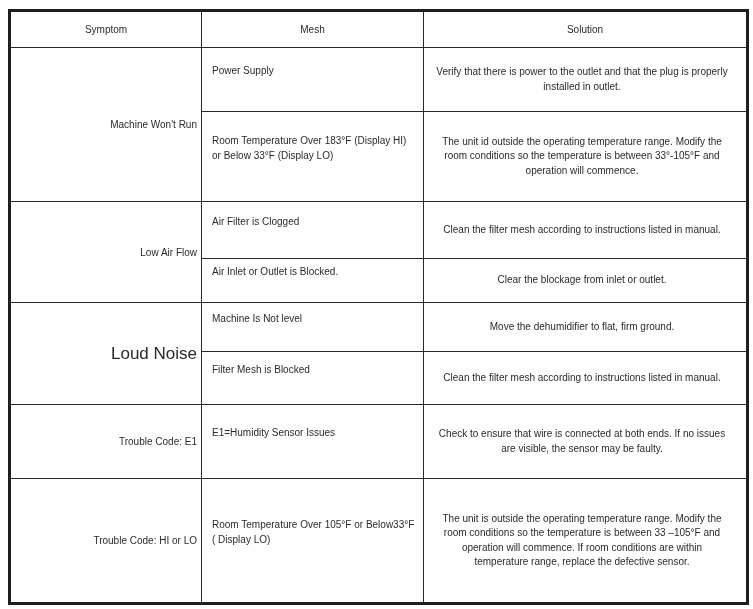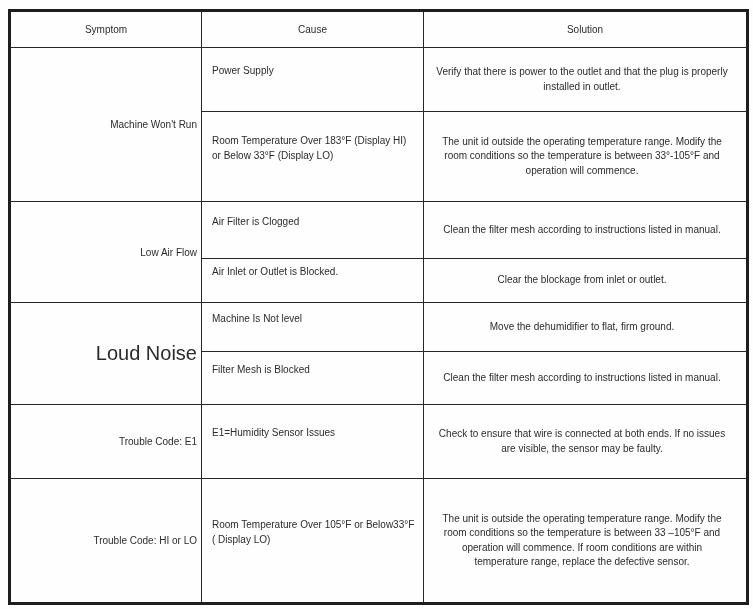--- a/index.html
+++ b/index.html
@@ -35,21 +35,21 @@
   th.hdr {
     text-align: center;
     height: 33px;
     font-size: 15px;
   }
   td.symptom {
     text-align: right;
     padding: 2px 4px;
   }
   td.symptom.big {
-    font-size: 20px;
+    font-size: 17px;
   }
   td.cause {
     text-align: left;
     padding: 4px 6px 20px 10px;
     line-height: 1.42;
   }
   td.solution {
     text-align: center;
     padding: 4px 16px 4px 10px;
     line-height: 1.42;
@@ -69,21 +69,21 @@
 <div class="page">
   <table class="trouble">
     <colgroup>
       <col style="width:192px">
       <col style="width:222px">
       <col style="width:324px">
     </colgroup>
     <tbody>
       <tr>
         <th class="hdr">Symptom</th>
-        <th class="hdr">Cause</th>
+        <th class="hdr">Mesh</th>
         <th class="hdr">Solution</th>
       </tr>
 
       <tr class="h-r1">
         <td class="symptom" rowspan="2">Machine Won't Run</td>
         <td class="cause">Power Supply</td>
         <td class="solution">Verify that there is power to the outlet and that the plug is properly installed in outlet.</td>
       </tr>
       <tr class="h-r2">
         <td class="cause">Room Temperature Over 183°F (Display HI) or Below 33°F (Display LO)</td>

